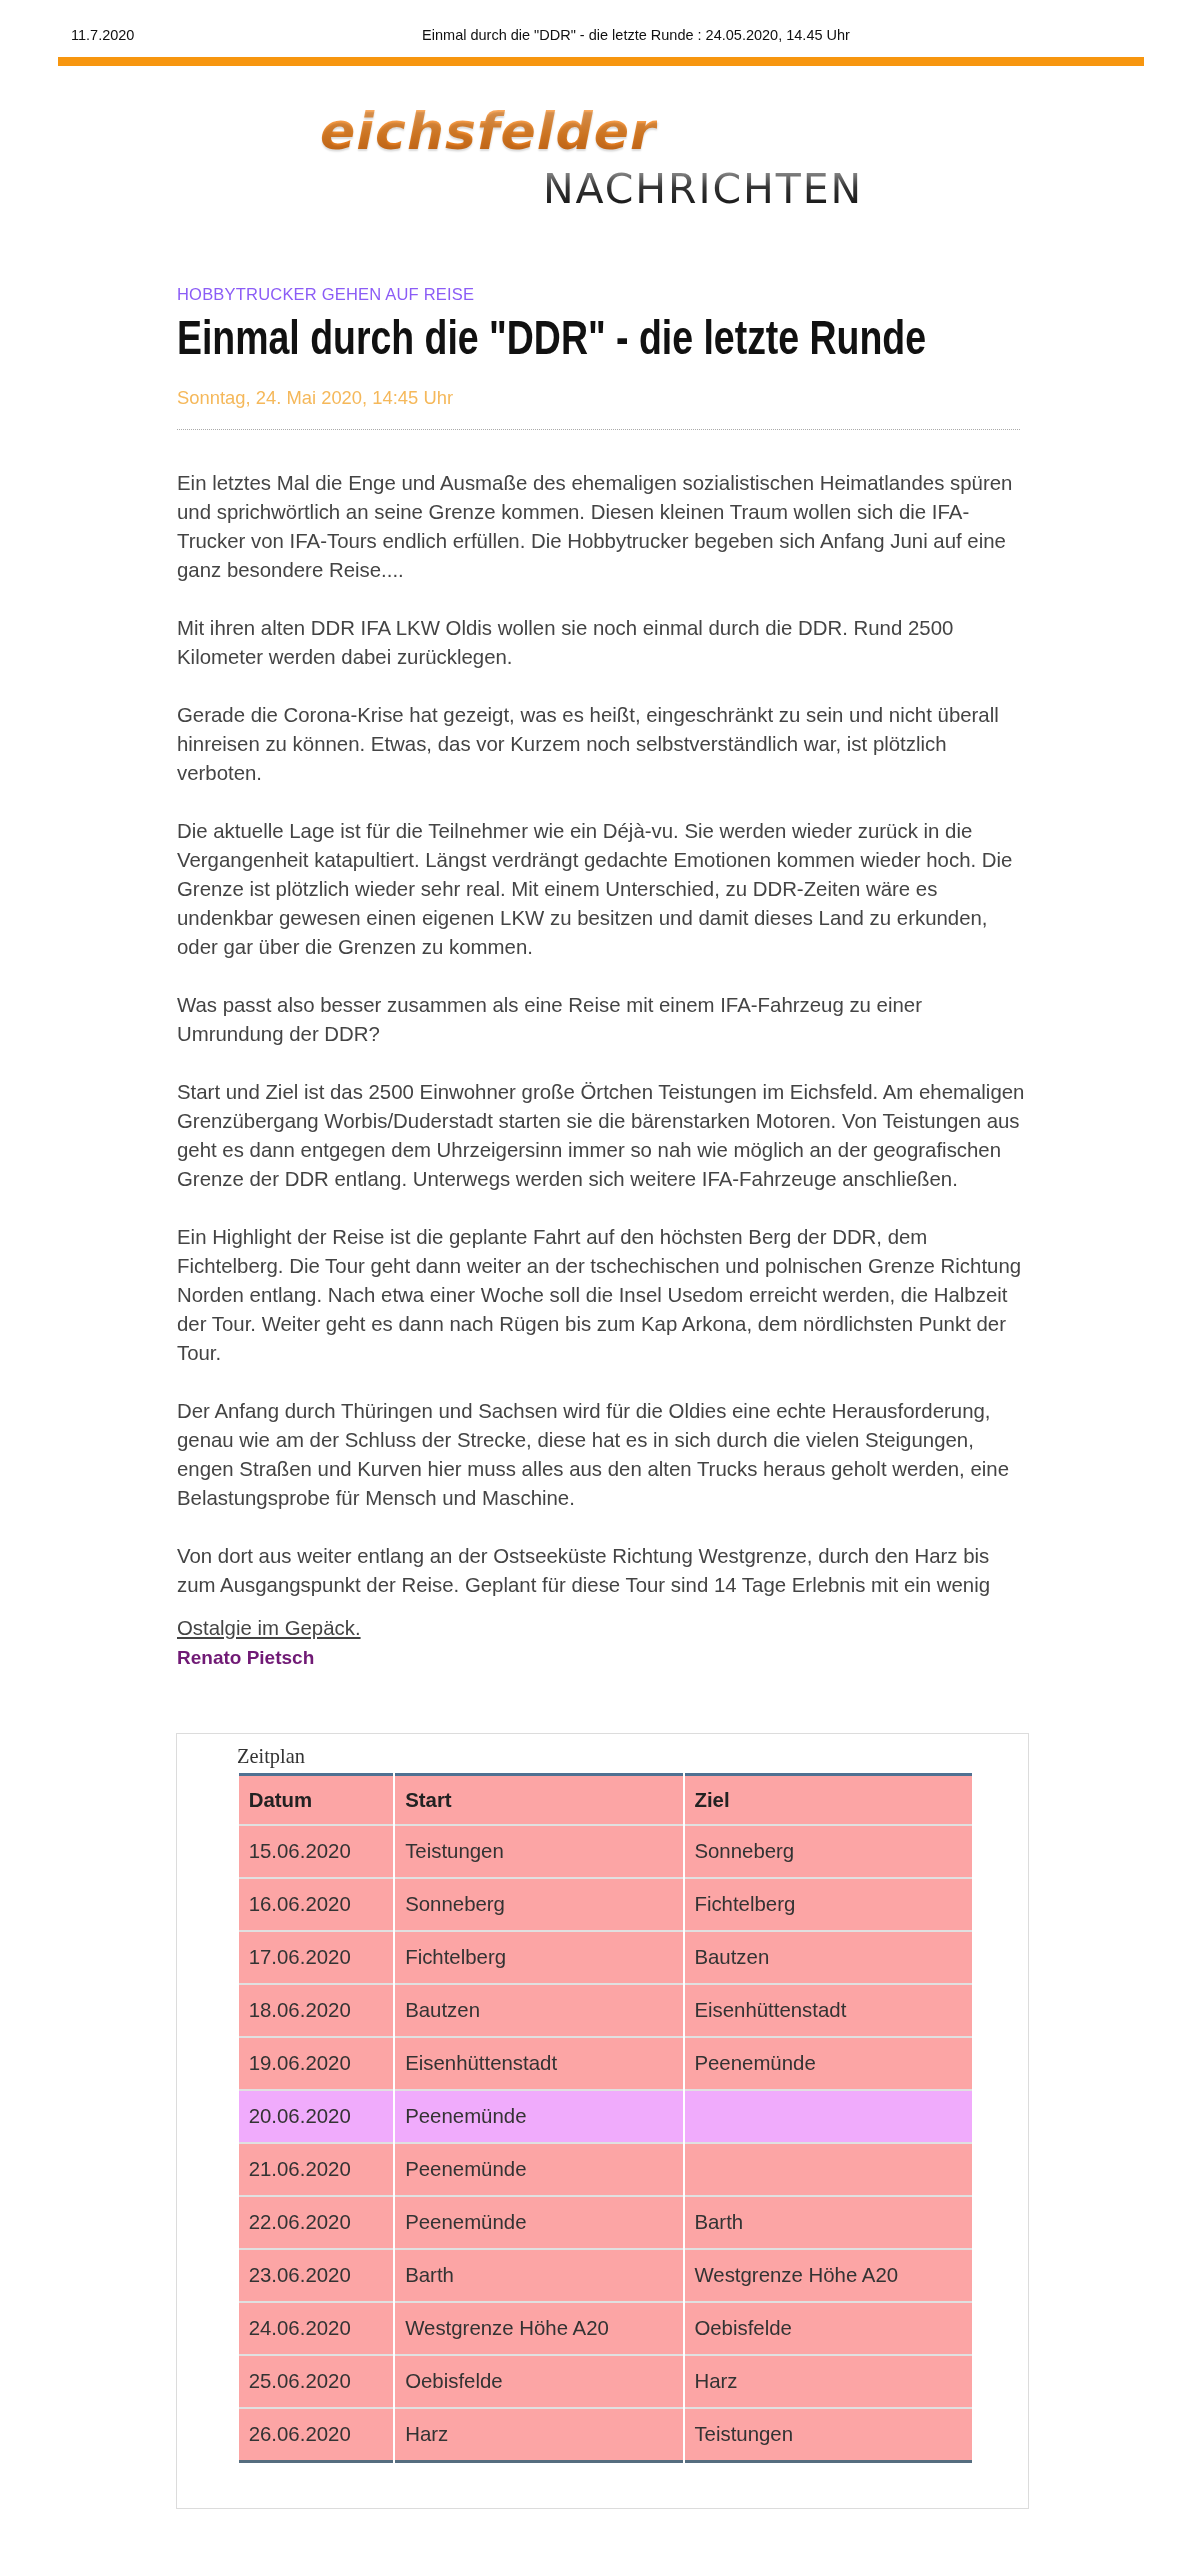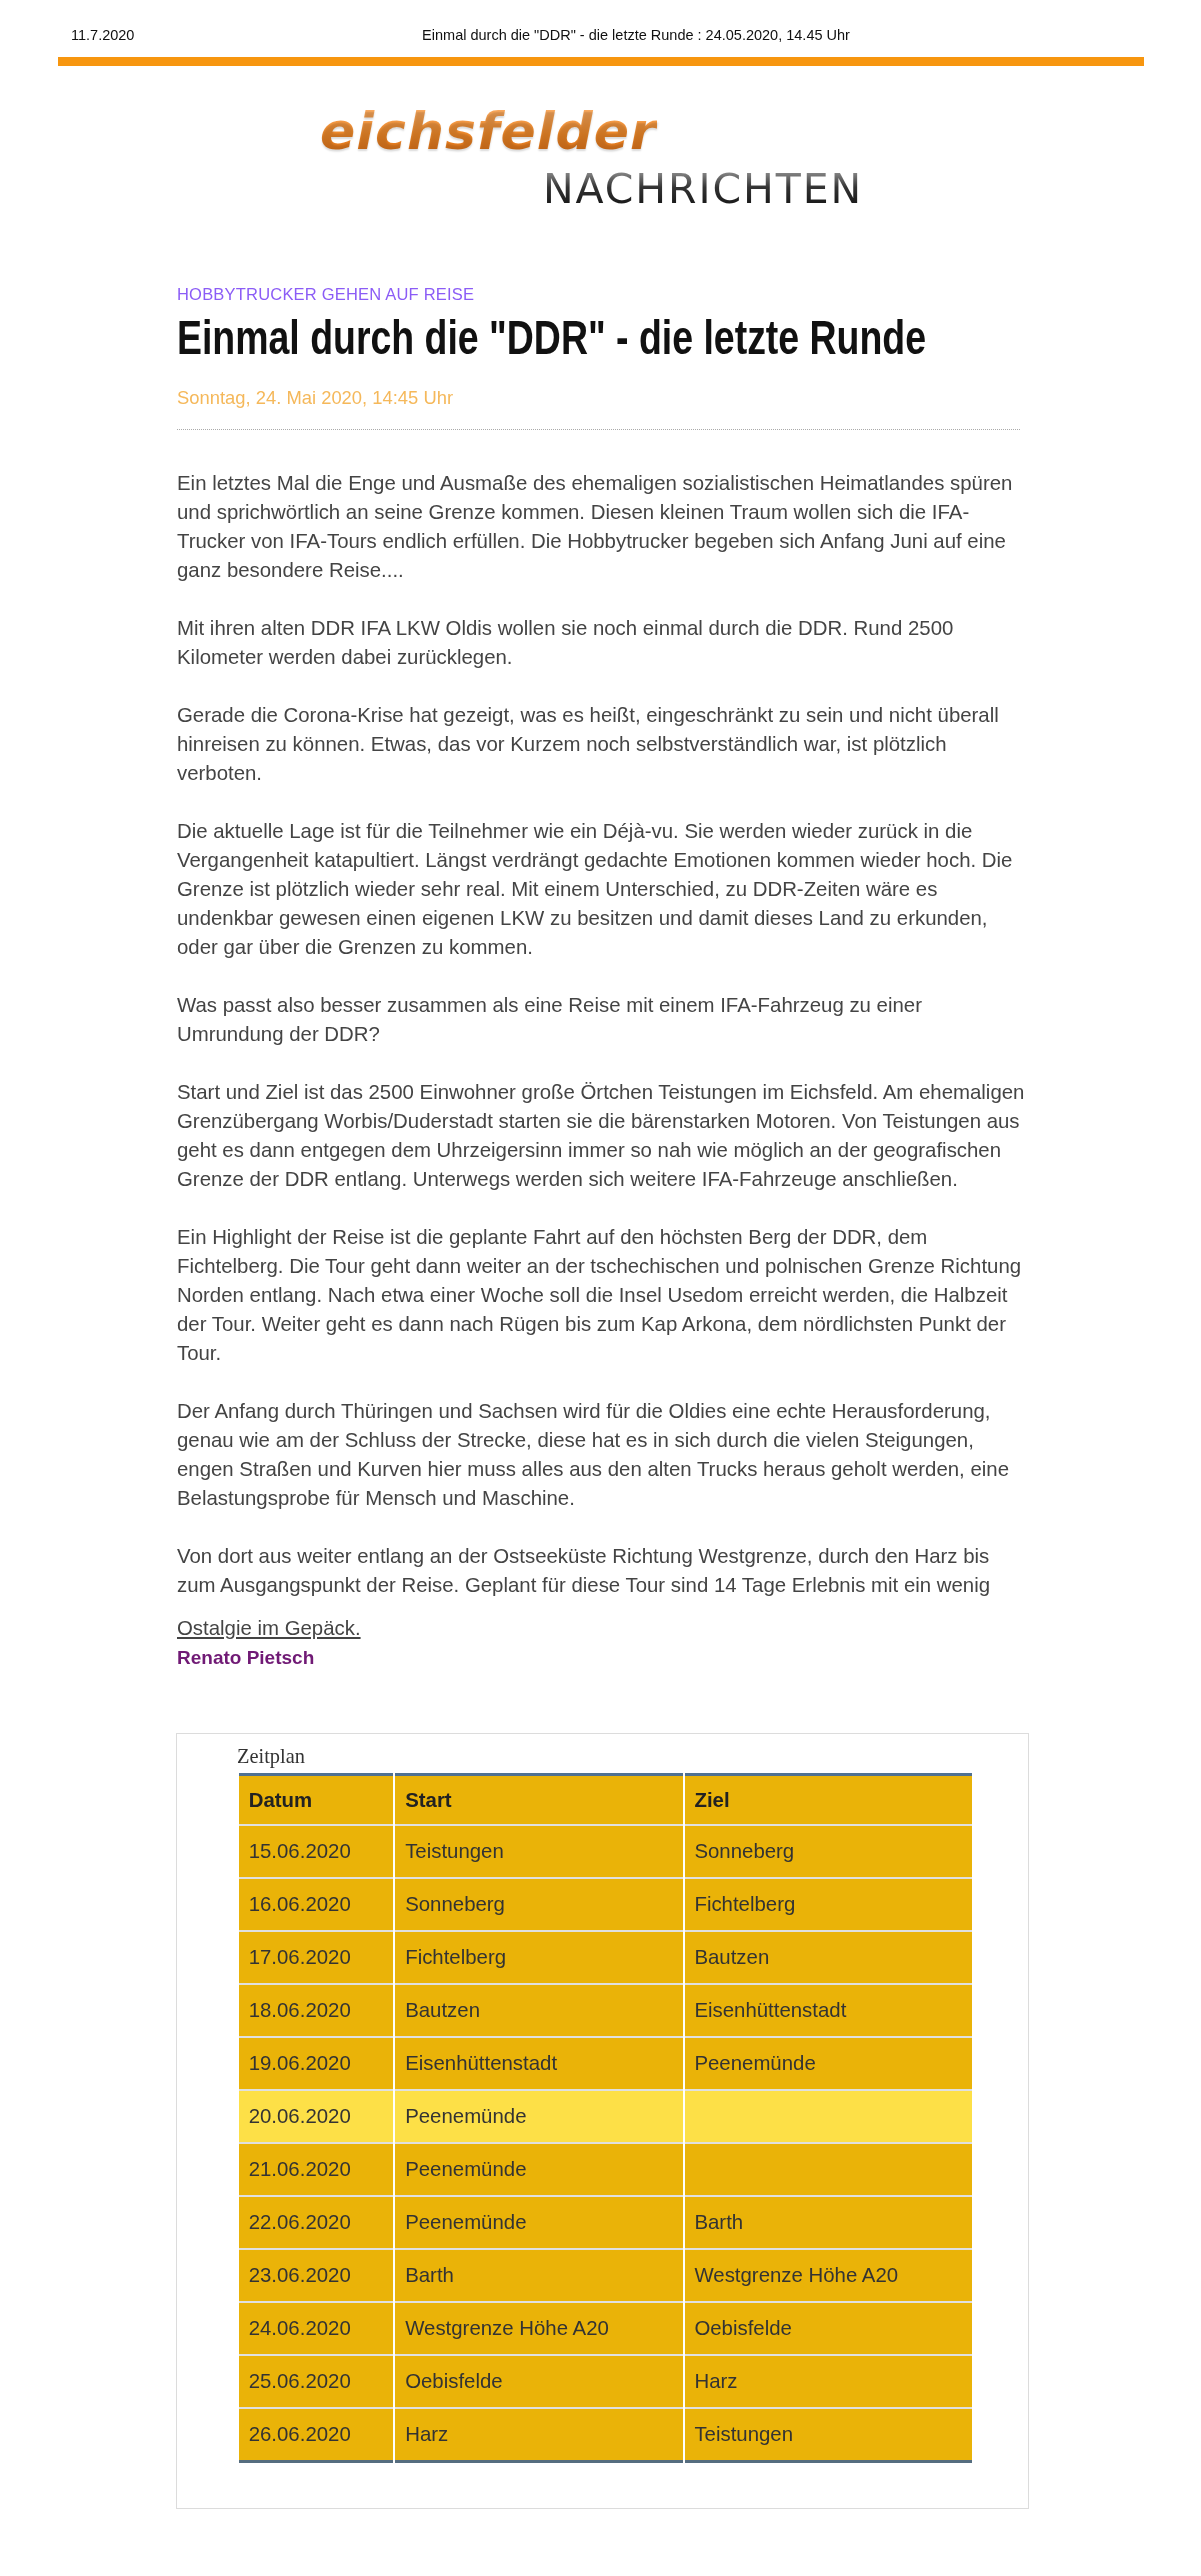--- a/index.html
+++ b/index.html
@@ -25,23 +25,23 @@
   .dotted-rule { position: absolute; top: 429px; left: 0; width: 843px; border-top: 1.9px dotted #aaa; }
 
   .body-text { position: absolute; left: 0; top: 469px; width: 848px; font-size: 20.4px; line-height: 29px; color: #444; }
   .body-text p { margin: 0 0 29px 0; }
   .body-text p.tail { margin: 0 0 0 0; text-decoration: underline; }
   .author { font-weight: bold; color: #701a75; font-size: 19px; line-height: 29px; }
 
   .table-frame { position: absolute; left: 176px; top: 1733px; width: 853px; height: 776px; border: 1.9px solid #dcdcdc; box-sizing: border-box; background: #fff; }
   .table-caption { position: absolute; left: 60px; top: 10.7px; font-size: 20.4px; color: #333; font-family: Liberation Serif, serif; }
   .schedule { position: absolute; left: 60px; top: 39px; width: 737px; border-collapse: separate; border-spacing: 2.9px 0; font-family: "Liberation Sans", sans-serif; }
-  .schedule th, .schedule td { text-align: left; padding: 0 9.7px; height: 51px; font-size: 20.4px; color: #333; border-bottom: 2.9px solid #e0e0e0; background: #eab308; }
+  .schedule th, .schedule td { text-align: left; padding: 0 9.7px; height: 51px; font-size: 20.4px; color: #333; border-bottom: 2.9px solid #e0e0e0; background: #fca5a5; }
   .schedule th { border-top: 3.9px solid #4f7192; font-weight: bold; color: #222; height: 48px; }
-  .schedule tr.shaded td { background: #fde047; }
+  .schedule tr.shaded td { background: #f0abfc; }
   .schedule tr:last-child td { border-bottom: 3.9px solid #566d7f; }
   .col-date { width: 136px; }
   .col-start { width: 271px; }
   .col-ziel { width: 271px; }
 </style>
 </head>
 <body>
 
 <div class="print-header">
   <span class="print-date">11.7.2020</span>

